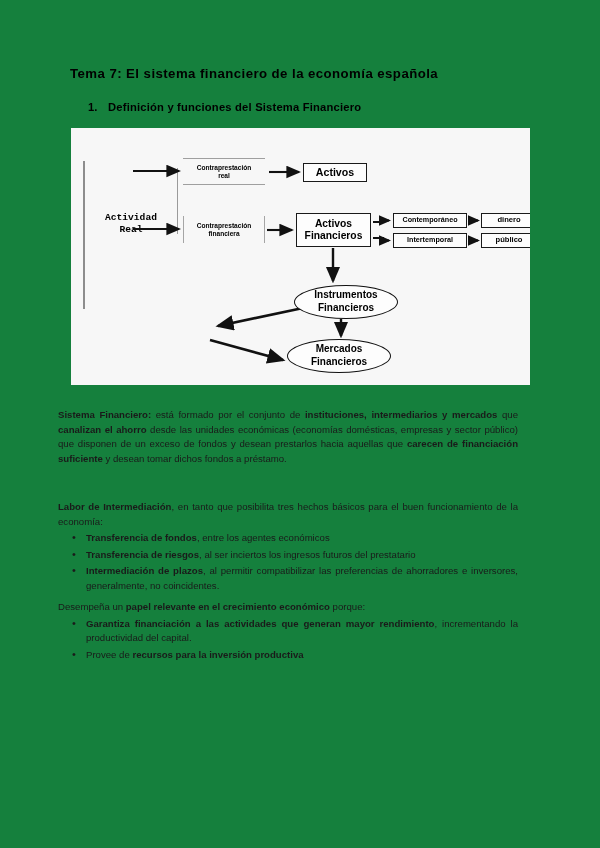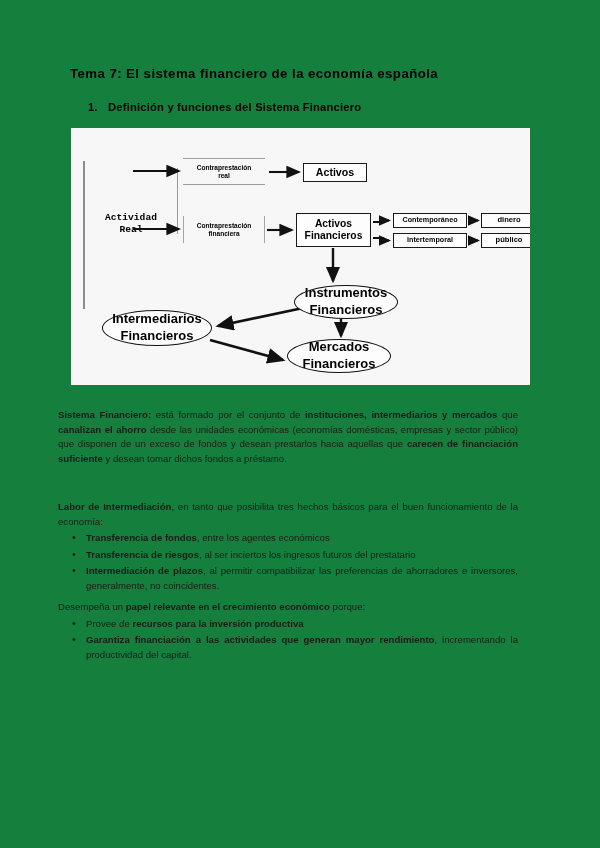--- a/index.html
+++ b/index.html
@@ -137,21 +137,21 @@
   .ellipse {
     position: absolute;
     box-sizing: border-box;
     border: 1.5px solid #111;
     border-radius: 50%;
     background: #fdfdfd;
     display: flex;
     align-items: center;
     justify-content: center;
     text-align: center;
-    font-size: 13px;
+    font-size: 10px;
     font-weight: bold;
     line-height: 1.28;
   }
   .e-instrumentos  { left: 223px; top: 157px; width: 104px; height: 34px; }
   .e-intermediarios{ left: 31px;  top: 182px; width: 110px; height: 36px; }
   .e-mercados      { left: 216px; top: 211px; width: 104px; height: 34px; }
 
   .fig-svg {
     position: absolute;
     left: 0; top: 0;
@@ -281,26 +281,20 @@
     <div class="node n-dinero">dinero</div>
     <div class="node n-credito">público</div>
 
     <div class="ellipse e-instrumentos">
       <div>
         <span class="ln">Instrumentos</span>
         <span class="ln">Financieros</span>
       </div>
     </div>
 
-    <div class="ellipse e-intermediarios">
-      <div>
-        <span class="ln">Intermediarios</span>
-        <span class="ln">Financieros</span>
-      </div>
-    </div>
 
     <div class="ellipse e-mercados">
       <div>
         <span class="ln">Mercados</span>
         <span class="ln">Financieros</span>
       </div>
     </div>
   </div>
 
   <div class="body-block p1">
@@ -312,18 +306,18 @@
     <ul class="bullets">
       <li><b>Transferencia de fondos</b><span>, entre los agentes económicos</span></li>
       <li><b>Transferencia de riesgos</b><span>, al ser inciertos los ingresos futuros del prestatario</span></li>
       <li><b>Intermediación de plazos</b><span>, al permitir compatibilizar las preferencias de ahorradores e inversores, generalmente, no coincidentes.</span></li>
     </ul>
   </div>
 
   <div class="body-block p3">
     <p class="tight" style="margin:0;"><span>Desempeña un </span><b>papel relevante en el crecimiento económico</b><span> porque:</span></p>
     <ul class="bullets">
+      <li><span></span><b>Garantiza financiación a las actividades que generan mayor rendimiento</b><span>, incrementando la productividad del capital.</span></li>
       <li><span>Provee de </span><b>recursos para la inversión productiva</b><span></span></li>
-      <li><span></span><b>Garantiza financiación a las actividades que generan mayor rendimiento</b><span>, incrementando la productividad del capital.</span></li>
     </ul>
   </div>
 
 </div>
 
 </body></html>

